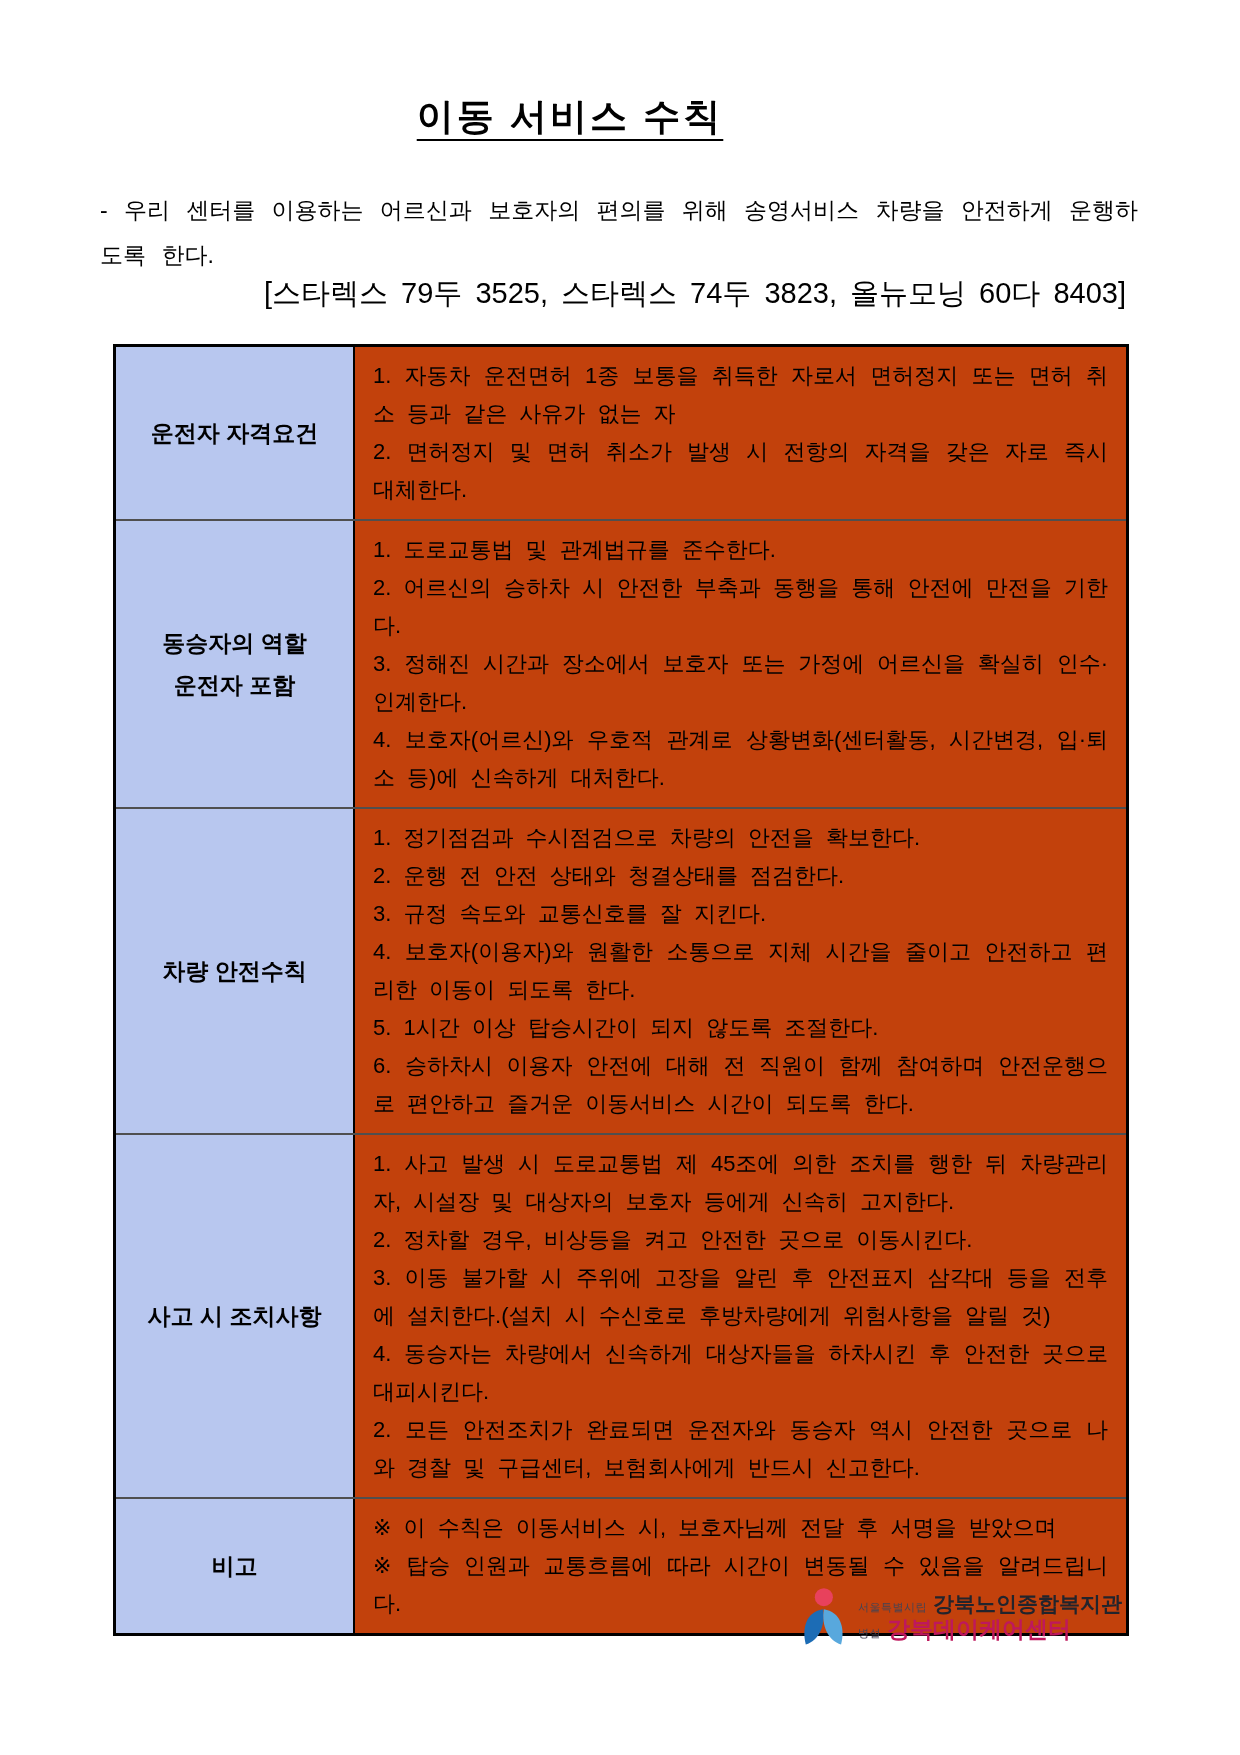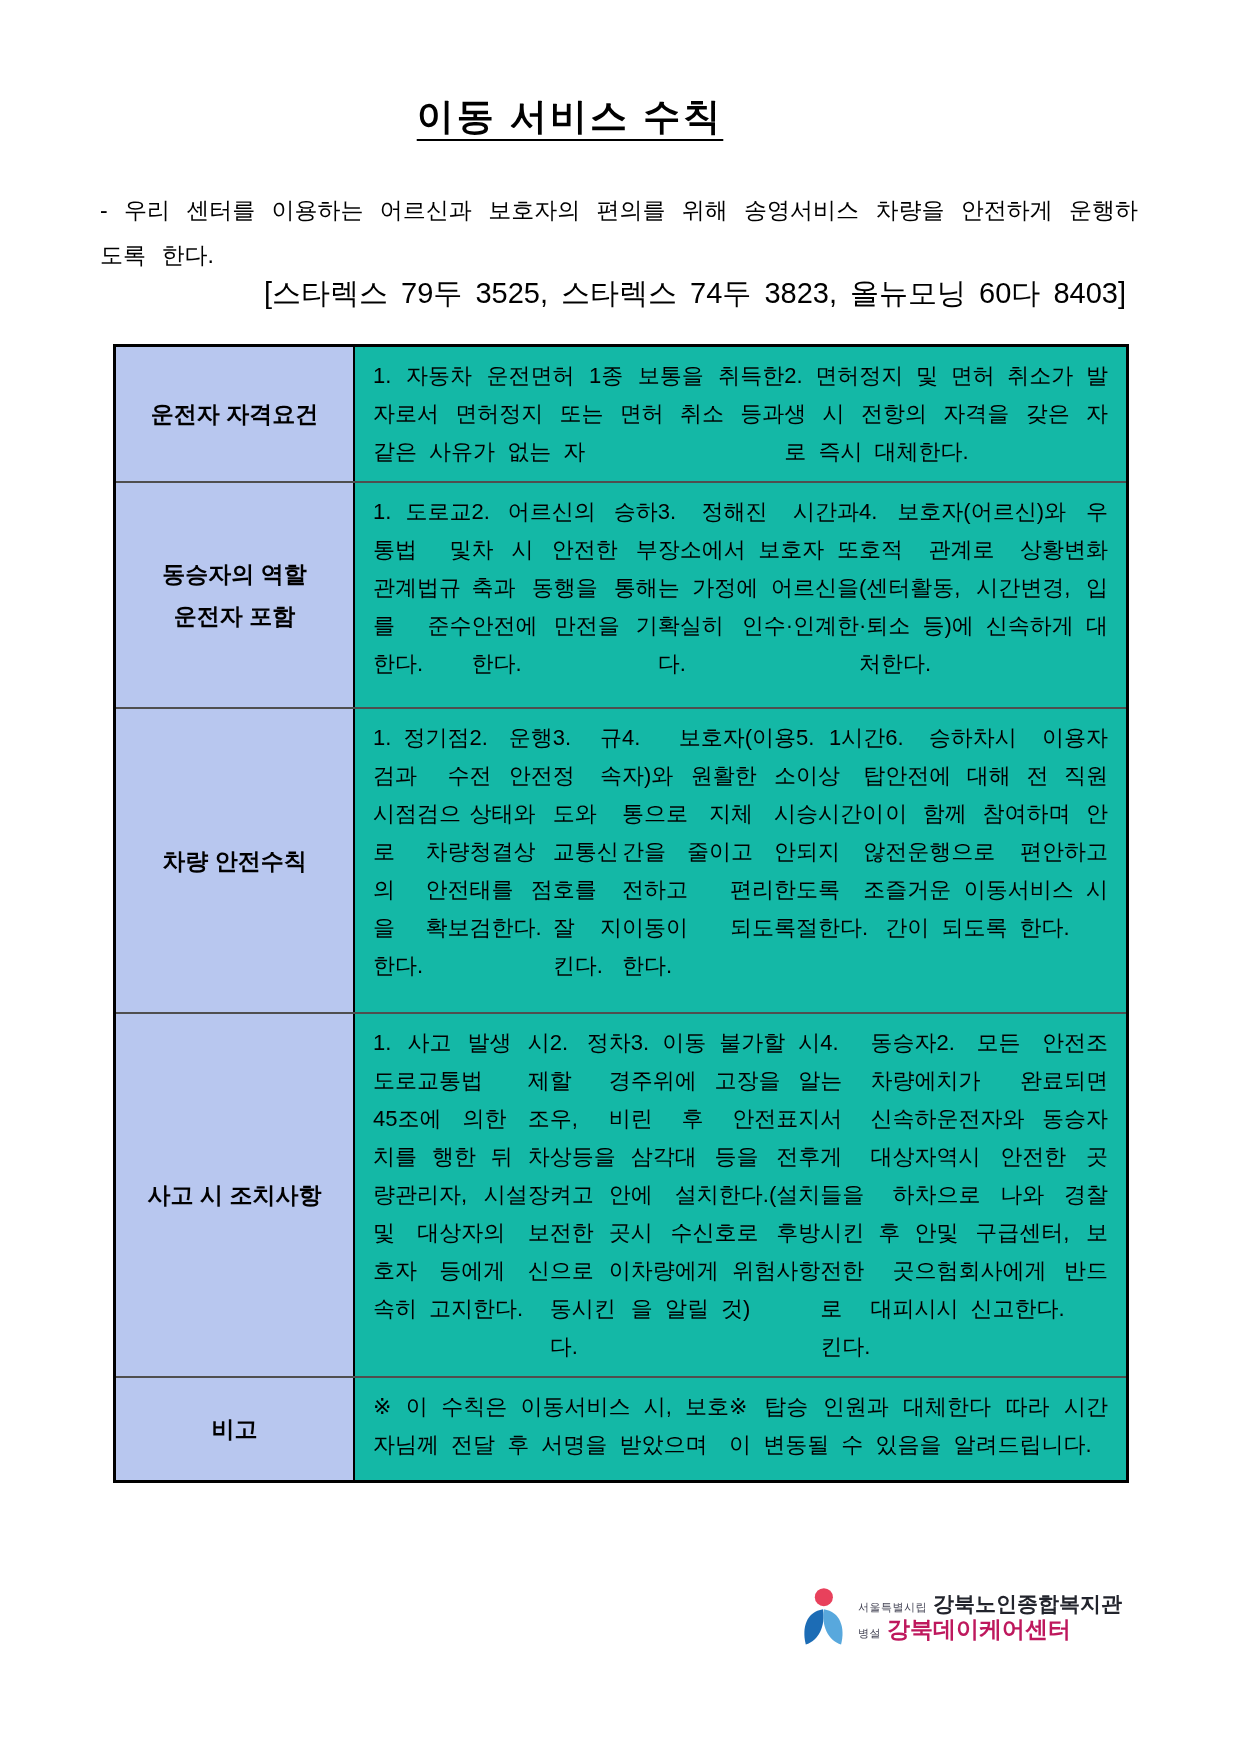--- a/index.html
+++ b/index.html
@@ -81,23 +81,23 @@
     text-align:center;
     font-size:23px;
     font-weight:700;
     color:#000;
   }
   .t-head .hline{ line-height:42px; }
   .t-body{
     flex:1 1 auto;
     padding:10px 18px;
     display:flex;
-    flex-direction:row;
+    flex-direction:column;
     justify-content:center;
-    background:#14b8a6;
+    background:#c2410c;
   }
   .t-body p{
     margin:0;
     font-size:22px;
     line-height:38px;
     text-align:justify;
     word-spacing:6px;
     color:#000;
   }
   .footer-logo{
@@ -171,21 +171,21 @@
           <p>4. 동승자는 차량에서 신속하게 대상자들을 하차시킨 후 안전한 곳으로 대피시킨다.</p>
           <p>2. 모든 안전조치가 완료되면 운전자와 동승자 역시 안전한 곳으로 나와 경찰 및 구급센터, 보험회사에게 반드시 신고한다.</p>
         </div>
       </div>
       <div class="t-row">
         <div class="t-head">
           <div class="hline">비고</div>
         </div>
         <div class="t-body">
           <p>※ 이 수칙은 이동서비스 시, 보호자님께 전달 후 서명을 받았으며</p>
-          <p>※ 탑승 인원과 대체한다 따라 시간이 변동될 수 있음을 알려드립니다.</p>
+          <p>※ 탑승 인원과 교통흐름에 따라 시간이 변동될 수 있음을 알려드립니다.</p>
         </div>
       </div>
     </div>
 
   <div class="footer-logo">
     <svg width="52" height="62" viewBox="0 0 60 72" aria-hidden="true">
       <circle cx="31" cy="13" r="10.5" fill="#e8415c"></circle>
       <path d="M30 27 C 11 30, 5 48, 10 68 C 25 63, 33 47, 30 27 Z" fill="#1c6cb5"></path>
       <path d="M31 27 C 50 30, 56 48, 51 68 C 36 63, 28 47, 31 27 Z" fill="#58a8dd"></path>
     </svg>

